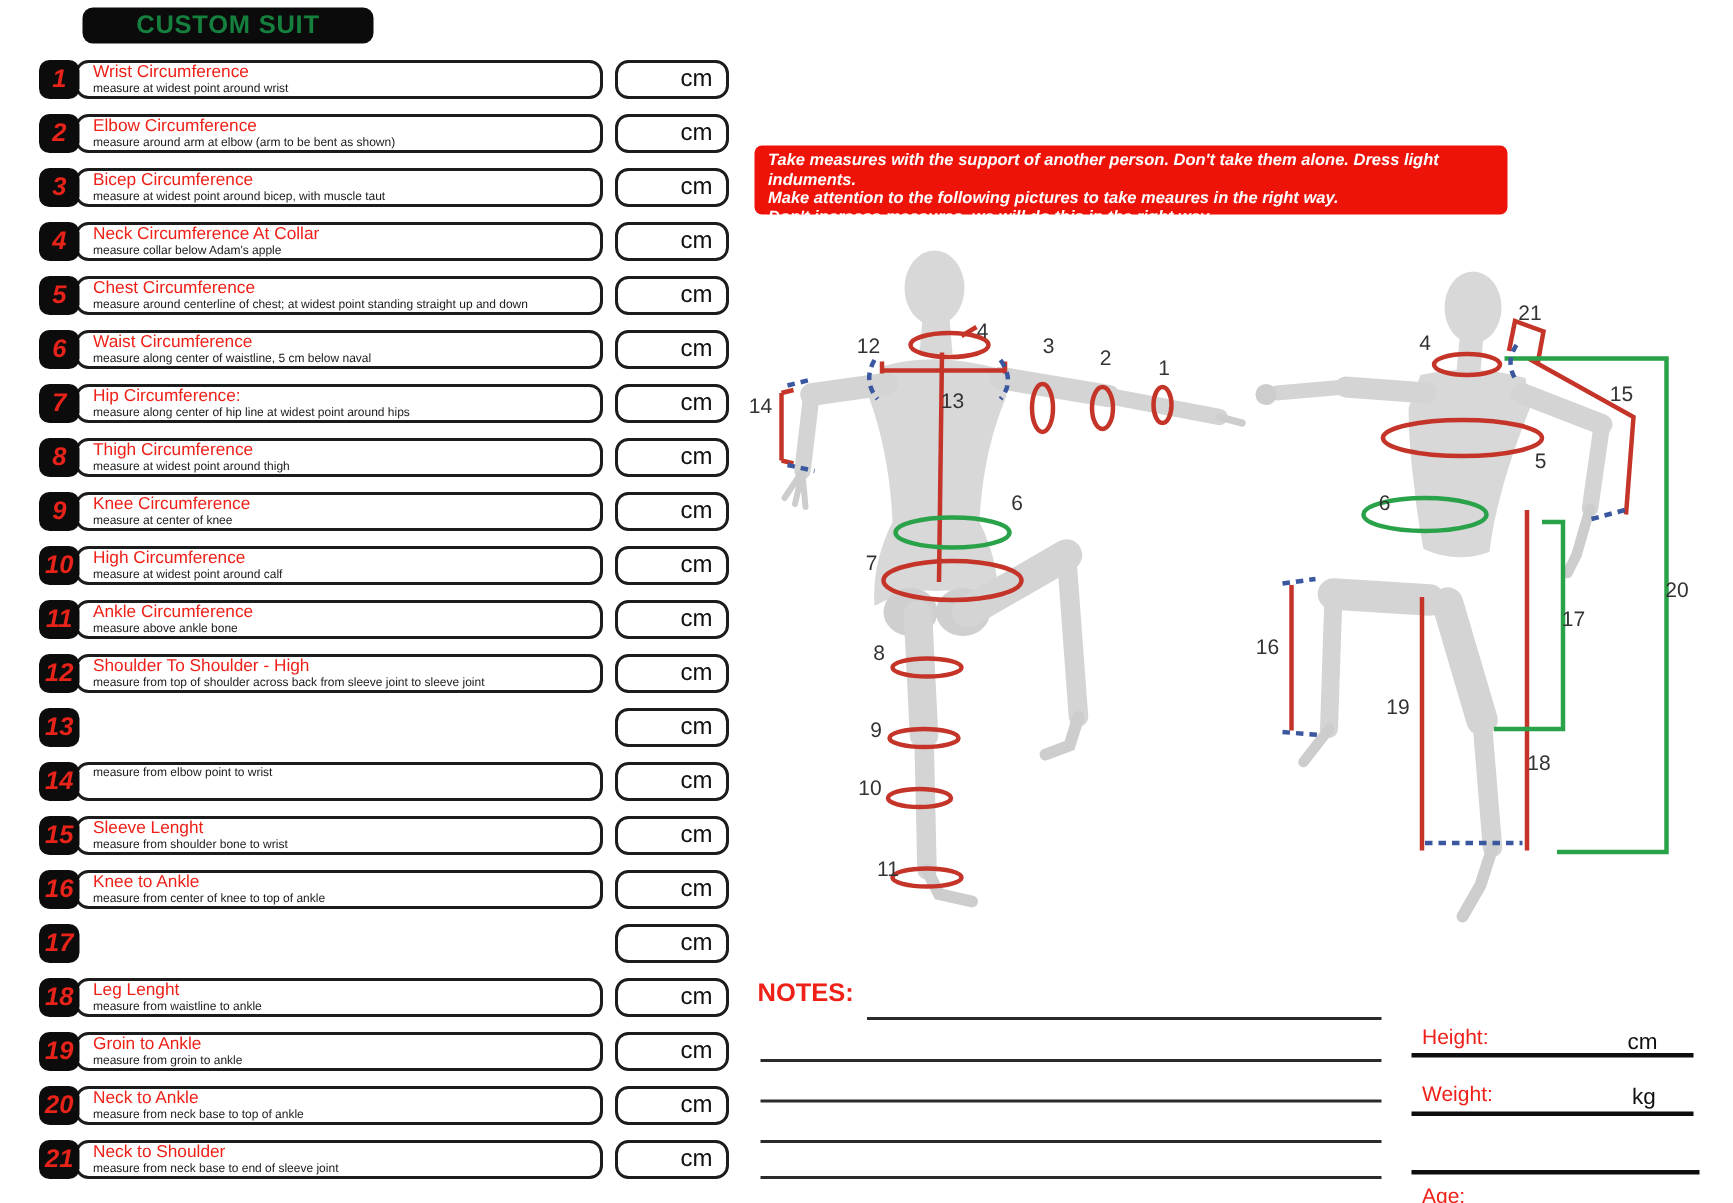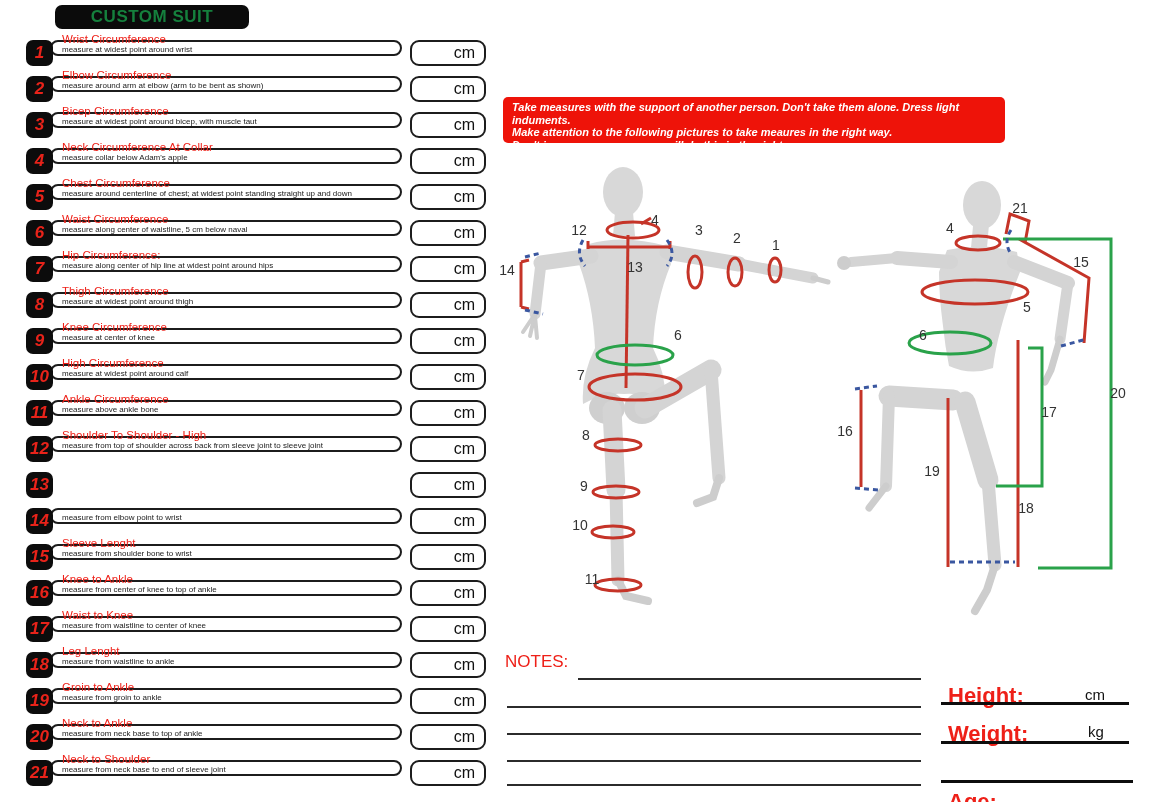--- a/index.html
+++ b/index.html
@@ -7,48 +7,48 @@
         font-family:"Liberation Sans",sans-serif;}
 
   
   .titlebar{position:absolute;left:55px;top:5px;width:194px;height:24px;background:#0b0b0b;
             border-radius:7px;display:flex;align-items:center;justify-content:center;}
   .titlebar span{color:#15803d;font-weight:bold;font-size:17px;letter-spacing:.5px;}
 
   
   #rows{position:absolute;left:26px;top:40px;width:460px;}
   .row{position:relative;height:26px;margin-bottom:10px;}
-  .descbox{position:absolute;left:24px;top:0;width:352px;height:16px;box-sizing:border-box;
+  .descbox{position:absolute;left:24px;top:0;width:352px;height:26px;box-sizing:border-box;
            border:2px solid #1c1c1c;border-radius:9px;background:#fff;padding-left:10px;
-           display:flex;flex-direction:column;justify-content:flex-end;}
+           display:flex;flex-direction:column;justify-content:flex-start;}
   .badge{position:absolute;left:0;top:0;width:27px;height:26px;background:#0c0c0c;border-radius:7px;
          display:flex;align-items:center;justify-content:center;z-index:2;}
   .badge span{color:#e8231a;font-weight:bold;font-style:italic;font-size:17px;}
   .unitbox{position:absolute;right:0;top:0;width:76px;height:26px;box-sizing:border-box;
            border:2px solid #1c1c1c;border-radius:9px;background:#fff;display:flex;align-items:center;
            justify-content:flex-end;padding-right:9px;font-size:16px;color:#101010;}
   .rtitle{font-size:11.5px;color:#ee2018;line-height:12px;white-space:nowrap;}
   .rdesc{font-size:8px;color:#1a1a1a;line-height:9px;white-space:nowrap;}
 
   
   .warning{position:absolute;left:503px;top:97px;width:502px;height:46px;box-sizing:border-box;
            background:#ee1309;border-radius:5px;color:#fff;font-size:11px;font-weight:bold;
            font-style:italic;padding:4px 9px;line-height:12.6px;}
 
   
   .figures{position:absolute;left:495px;top:150px;width:660px;height:505px;}
   .figures svg{position:absolute;left:0;top:0;}
   .fl{position:absolute;transform:translate(-50%,-50%);font-size:14px;color:#333;}
 
   
-  .notes-label{position:absolute;left:505px;top:652px;font-weight:normal;font-size:17px;color:#ee2018;}
+  .notes-label{position:absolute;left:505px;top:652px;font-weight:bold;font-size:17px;color:#ee2018;}
   .nline{position:absolute;border-top:2px solid #2b2b2b;}
 
   
-  .vital-label{position:absolute;font-weight:bold;font-size:22px;color:#ee2018;text-align:center;}
+  .vital-label{position:absolute;font-weight:normal;font-size:14px;color:#ee2018;text-align:center;}
   .vital-unit{position:absolute;font-size:15px;color:#111;}
   .vital-line{position:absolute;height:3px;background:#0d0d0d;}
 </style>
 </head>
 <body>
 
 <div id="page">
 
   <div class="titlebar">
     <span>CUSTOM SUIT</span>
@@ -252,24 +252,20 @@
       </div>
       <div class="badge">
         <span>16</span>
       </div>
       <div class="unitbox">
         <span>cm</span>
       </div>
     </div>
 
     <div class="row">
-      <div class="descbox">
-        <div class="rtitle">Waist to Knee</div>
-        <div class="rdesc">measure from waistline to center of knee</div>
-      </div>
       <div class="badge">
         <span>17</span>
       </div>
       <div class="unitbox">
         <span>cm</span>
       </div>
     </div>
 
     <div class="row">
       <div class="descbox">

